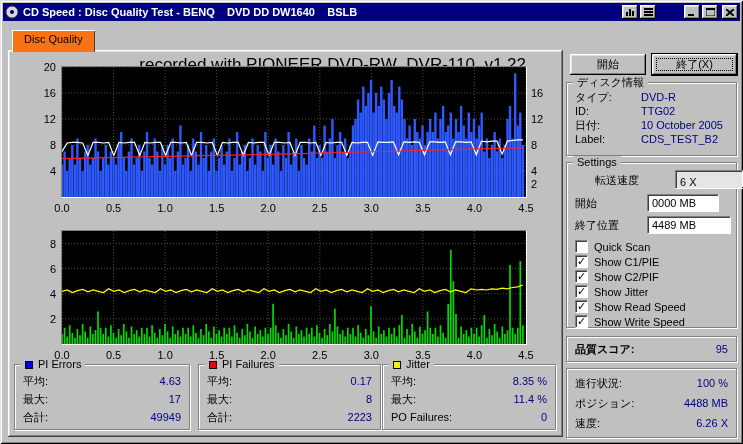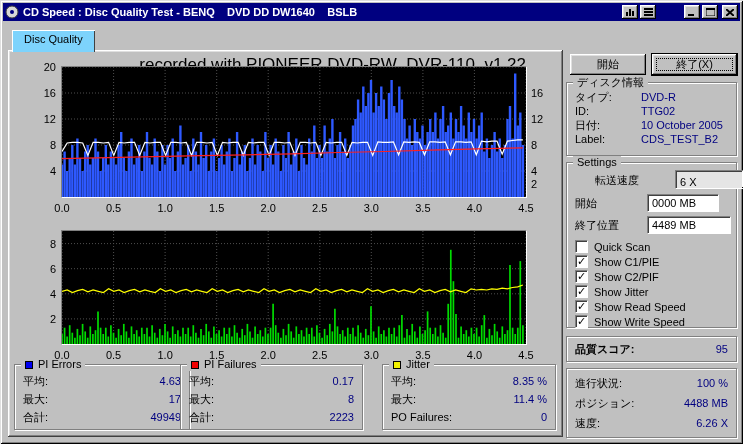--- a/index.html
+++ b/index.html
@@ -9,21 +9,21 @@
     overflow:hidden;font-size:11px;color:#000;}
   .titlebar{position:absolute;left:3px;top:3px;width:737px;height:18px;background:#000080;
     display:flex;align-items:center;padding:0 2px;}
   .title-text{color:#fff;font-weight:bold;font-size:11px;white-space:pre;margin-left:4px;flex:0 1 auto;overflow:hidden;}
   .tb-spacer{flex:1;}
   .tbtn{width:16px;height:14px;background:#c0c0c0;border:none;padding:0;margin-left:2px;position:relative;
     box-shadow:inset -1px -1px 0 #000, inset 1px 1px 0 #fff, inset -2px -2px 0 #808080, inset 2px 2px 0 #dfdfdf;
     display:inline-flex;align-items:center;justify-content:center;cursor:default;}
   .tb-gap{width:26px;display:inline-block;}
   .tb-gap2{width:2px;display:inline-block;}
-  .tab{position:absolute;left:12px;top:30px;height:22px;padding:3px 12px 0 12px;background:#7dd3fc;z-index:3;
+  .tab{position:absolute;left:12px;top:30px;height:22px;padding:3px 12px 0 12px;background:#f97316;z-index:3;
     box-shadow:inset 1px 0 0 #fff, inset 0 1px 0 #fff, inset -1px 0 0 #404040;}
   .panel{position:absolute;left:8px;top:50px;width:555px;height:387px;background:#c0c0c0;z-index:2;
     box-shadow:inset -1px -1px 0 #404040, inset 1px 1px 0 #ffffff, inset -2px -2px 0 #808080, inset 2px 2px 0 #dfdfdf;}
   .recorded-note{position:absolute;top:5px;right:37px;font-size:17px;color:#000;white-space:pre;}
   .plotwrap{position:absolute;background:#000;border:1px solid;border-color:#808080 #fff #fff #808080;}
   .plotwrap svg{display:block;background:#000;}
   .tick{position:absolute;font-size:11px;color:#000;line-height:12px;}
   .groupbox{position:absolute;border:1px solid #808080;box-shadow:1px 1px 0 #ffffff, inset 1px 1px 0 #ffffff;}
   .gb-label{position:absolute;top:-7px;left:6px;background:#c0c0c0;padding:0 4px;display:flex;align-items:center;line-height:13px;}
   .marker{width:8px;height:8px;display:inline-block;border:1px solid #000;margin-right:5px;}
@@ -520,21 +520,21 @@
       <div class="stat-row" style="top:28px;">
         <span>最大:</span>
           <span class="stat-value">17</span>
         </div>
       <div class="stat-row" style="top:46px;">
         <span>合計:</span>
           <span class="stat-value">49949</span>
         </div>
     </div>
 
-    <div class="groupbox" style="left:172px;top:314px;width:183px;height:66px;">
+    <div class="groupbox" style="left:190px;top:314px;width:183px;height:66px;">
       <div class="gb-label">
         <span class="marker" style="background: rgb(240, 0, 0);"></span>
         <span>PI Failures</span>
       </div>
       <div class="stat-row" style="top:10px;">
         <span>平均:</span>
           <span class="stat-value">0.17</span>
         </div>
       <div class="stat-row" style="top:28px;">
         <span>最大:</span>

